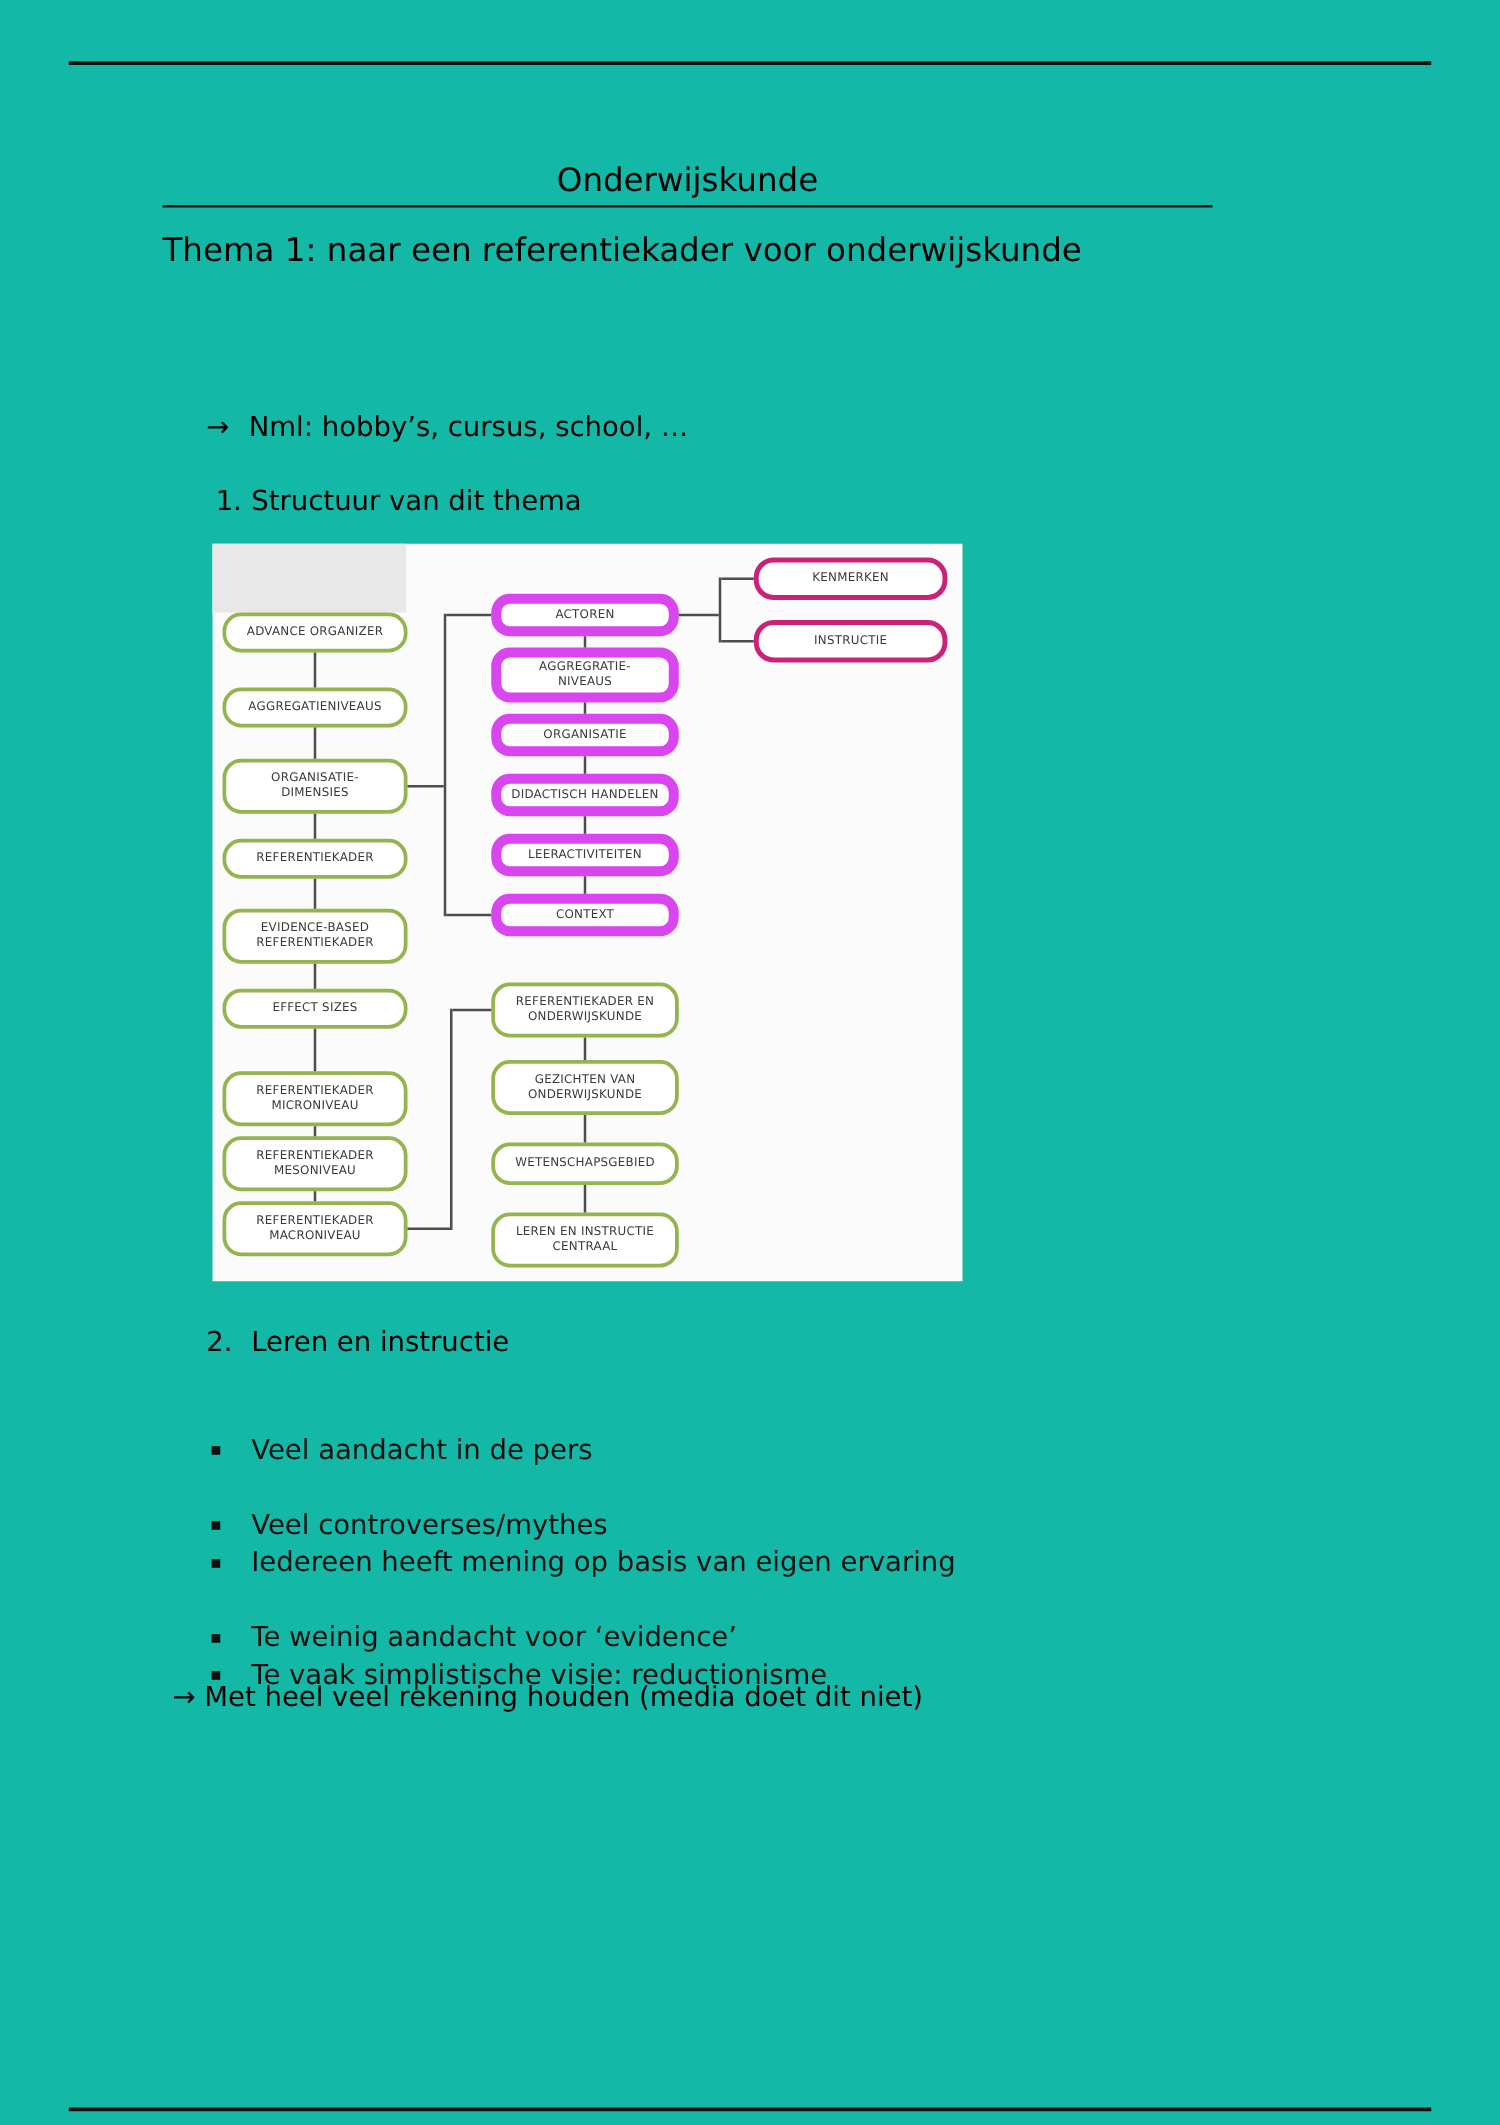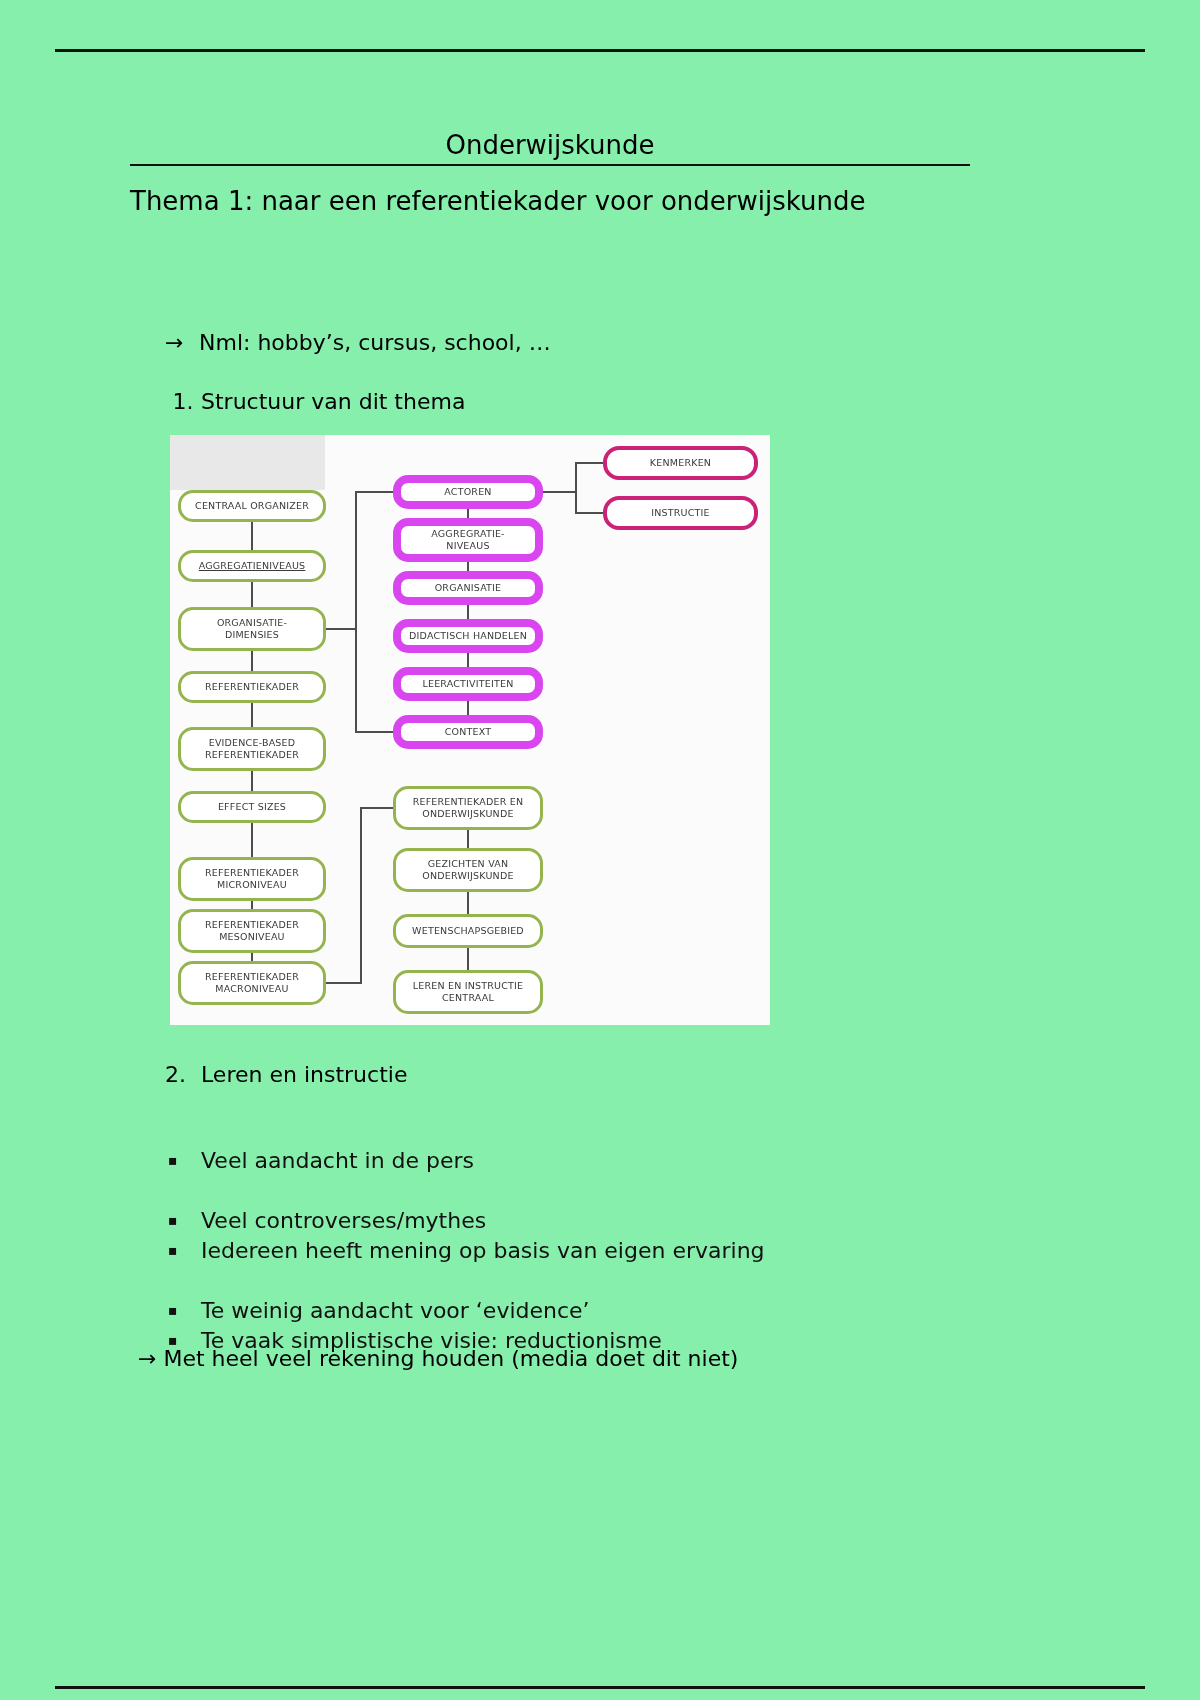--- a/index.html
+++ b/index.html
@@ -1,16 +1,16 @@
 <!DOCTYPE html>
 <html><head>
 <meta charset="utf-8">
 <style>
   html,body{margin:0;padding:0;background:#ffffff;}
-  .page{position:relative;width:1200px;height:1700px;background:#86efac;
+  .page{position:relative;width:1200px;height:1700px;background:#14b8a6;
         font-family:"DejaVu Sans", sans-serif;color:#111;overflow:hidden;}
   .rule{position:absolute;background:#111;height:3px;}
   .thinrule{position:absolute;background:#111;height:2px;}
   .title{position:absolute;font-size:26px;text-align:center;color:#000;}
   .h1{position:absolute;font-size:26px;color:#000;}
   .body-line{position:absolute;font-size:22px;color:#000;white-space:nowrap;}
   .sec-num{display:inline-block;min-width:36px;}
   .arrow{display:inline-block;min-width:34px;}
   .bullet{position:absolute;left:168px;font-size:22px;white-space:nowrap;margin-top:26px;}
   .bmark{display:inline-block;width:33px;font-size:14px;vertical-align:3px;}
@@ -44,22 +44,22 @@
     <span class="arrow">→</span><span>Nml: hobby’s, cursus, school, …</span>
   </div>
 
   <div class="body-line" style="left:165px;top:389px;text-align:center;">
     <span class="sec-num">1.</span><span>Structuur van dit thema</span>
   </div>
 
   <div class="diagram">
     <div class="greypatch"></div>
 
-    <div class="dbox green" style="left:8px;top:55px;width:148px;height:32px;">CENTRAAL ORGANIZER</div>
-    <div class="dbox green" style="left:8px;top:115px;width:148px;height:32px;text-decoration:underline;">AGGREGATIENIVEAUS</div>
+    <div class="dbox green" style="left:8px;top:55px;width:148px;height:32px;">ADVANCE ORGANIZER</div>
+    <div class="dbox green" style="left:8px;top:115px;width:148px;height:32px;">AGGREGATIENIVEAUS</div>
     <div class="dbox green" style="left:8px;top:172px;width:148px;height:44px;">ORGANISATIE-
 DIMENSIES</div>
     <div class="dbox green" style="left:8px;top:236px;width:148px;height:32px;">REFERENTIEKADER</div>
     <div class="dbox green" style="left:8px;top:292px;width:148px;height:44px;">EVIDENCE-BASED
 REFERENTIEKADER</div>
     <div class="dbox green" style="left:8px;top:356px;width:148px;height:32px;">EFFECT SIZES</div>
     <div class="dbox green" style="left:8px;top:422px;width:148px;height:44px;">REFERENTIEKADER
 MICRONIVEAU</div>
     <div class="dbox green" style="left:8px;top:474px;width:148px;height:44px;">REFERENTIEKADER
 MESONIVEAU</div>

